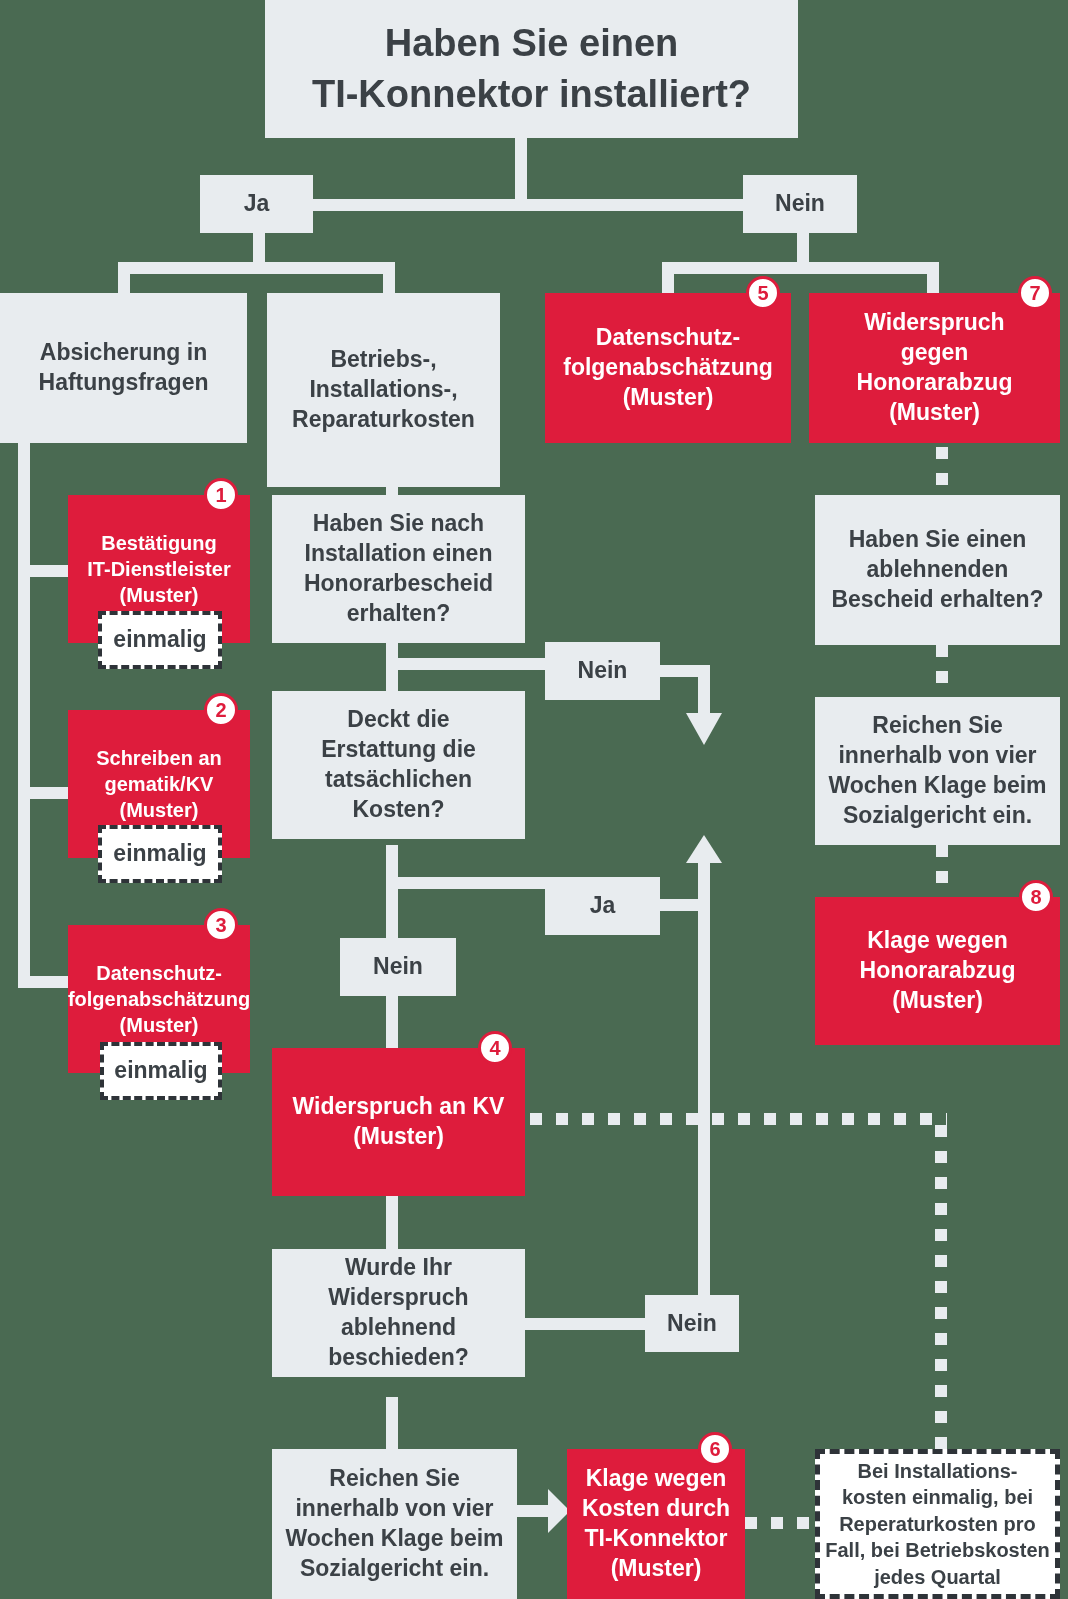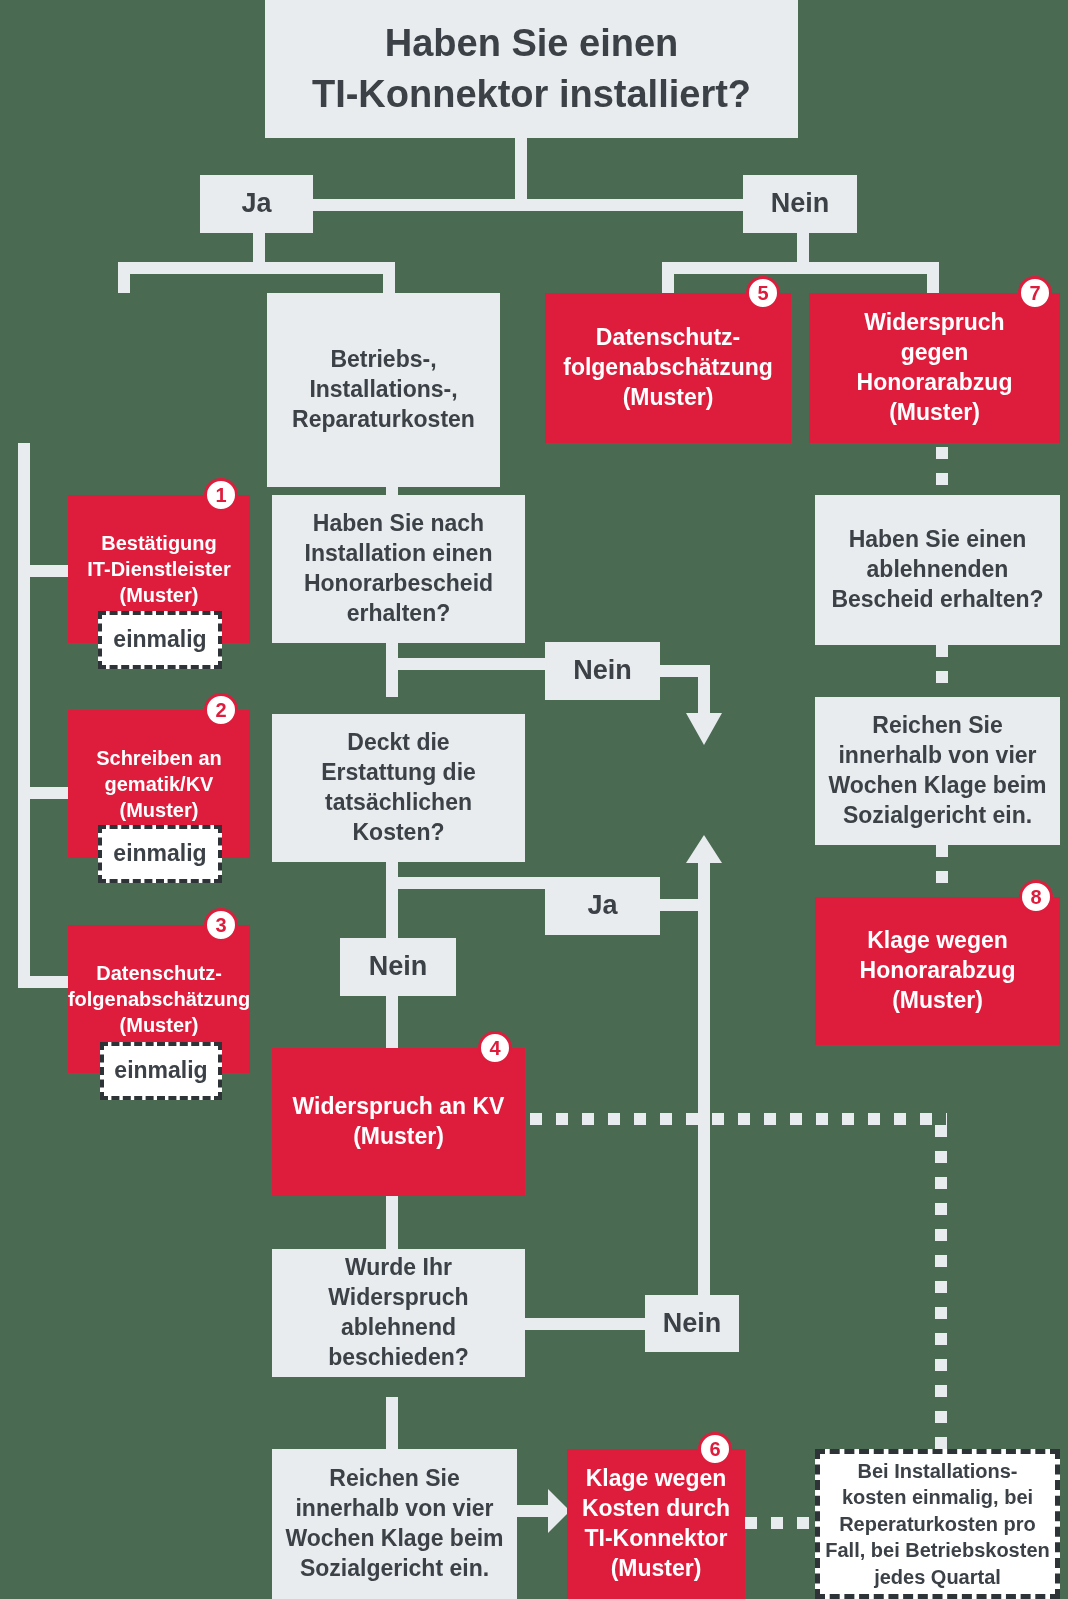--- a/index.html
+++ b/index.html
@@ -12,21 +12,21 @@
     overflow:hidden;font-family:"Liberation Sans","DejaVu Sans",sans-serif;
   }
   .box{
     position:absolute;display:flex;align-items:center;justify-content:center;
     text-align:center;font-weight:bold;white-space:pre-line;line-height:1.3;
     box-sizing:border-box;
   }
   .light{background:var(--panel);color:var(--ink);font-size:23px;}
   .red{background:var(--red);color:var(--white);font-size:23px;}
   .red.sm{font-size:20px;}
-  .label{background:var(--panel);color:var(--ink);font-size:27px;}
+  .label{background:var(--panel);color:var(--ink);font-size:23px;}
   .title{background:var(--panel);color:var(--ink);font-size:38px;line-height:1.35;}
   .badge{
     background:var(--white);border:4px dashed var(--dashline);
     color:var(--ink);font-size:23px;
   }
   .note{
     background:var(--white);border:5px dashed var(--dashline);
     color:var(--ink);font-size:20px;line-height:1.32;
   }
   .line{position:absolute;background:var(--panel);}
@@ -85,20 +85,22 @@
   <div class="dotv" style="left:936px;top:645px;width:12px;height:52px"></div>
   <div class="dotv" style="left:936px;top:845px;width:12px;height:52px"></div>
   <div class="doth" style="left:745px;top:1517px;width:70px;height:12px"></div>
 
   <div class="box title" style="left:265px;top:0;width:533px;height:138px">Haben Sie einen
 TI-Konnektor installiert?</div>
 
   <div class="box label" style="left:200px;top:175px;width:113px;height:58px">Ja</div>
   <div class="box label" style="left:743px;top:175px;width:114px;height:58px">Nein</div>
 
+  <div class="box light" style="left:0;top:293px;width:247px;height:150px">Absicherung in
+Haftungsfragen</div>
   <div class="box light" style="left:267px;top:293px;width:233px;height:194px">Betriebs-,
 Installations-,
 Reparaturkosten</div>
   <div class="box red" style="left:545px;top:293px;width:246px;height:150px">Datenschutz-
 folgenabschätzung
 (Muster)</div>
   <div class="box red" style="left:809px;top:293px;width:251px;height:150px">Widerspruch
 gegen
 Honorarabzug
 (Muster)</div>
@@ -111,21 +113,21 @@
 (Muster)</div>
   <div class="box red sm" style="left:68px;top:925px;width:182px;height:148px">Datenschutz-
 folgenabschätzung
 (Muster)</div>
 
   <div class="box light" style="left:272px;top:495px;width:253px;height:148px">Haben Sie nach
 Installation einen
 Honorarbescheid
 erhalten?</div>
   <div class="box label" style="left:545px;top:642px;width:115px;height:58px">Nein</div>
-  <div class="box light" style="left:272px;top:714px;width:253px;height:148px">Deckt die
+  <div class="box light" style="left:272px;top:691px;width:253px;height:148px">Deckt die
 Erstattung die
 tatsächlichen
 Kosten?</div>
   <div class="box label" style="left:545px;top:877px;width:115px;height:58px">Ja</div>
   <div class="box label" style="left:340px;top:938px;width:116px;height:58px">Nein</div>
 
   <div class="box red" style="left:272px;top:1048px;width:253px;height:148px">Widerspruch an KV
 (Muster)</div>
   <div class="box light" style="left:272px;top:1249px;width:253px;height:128px">Wurde Ihr
 Widerspruch

